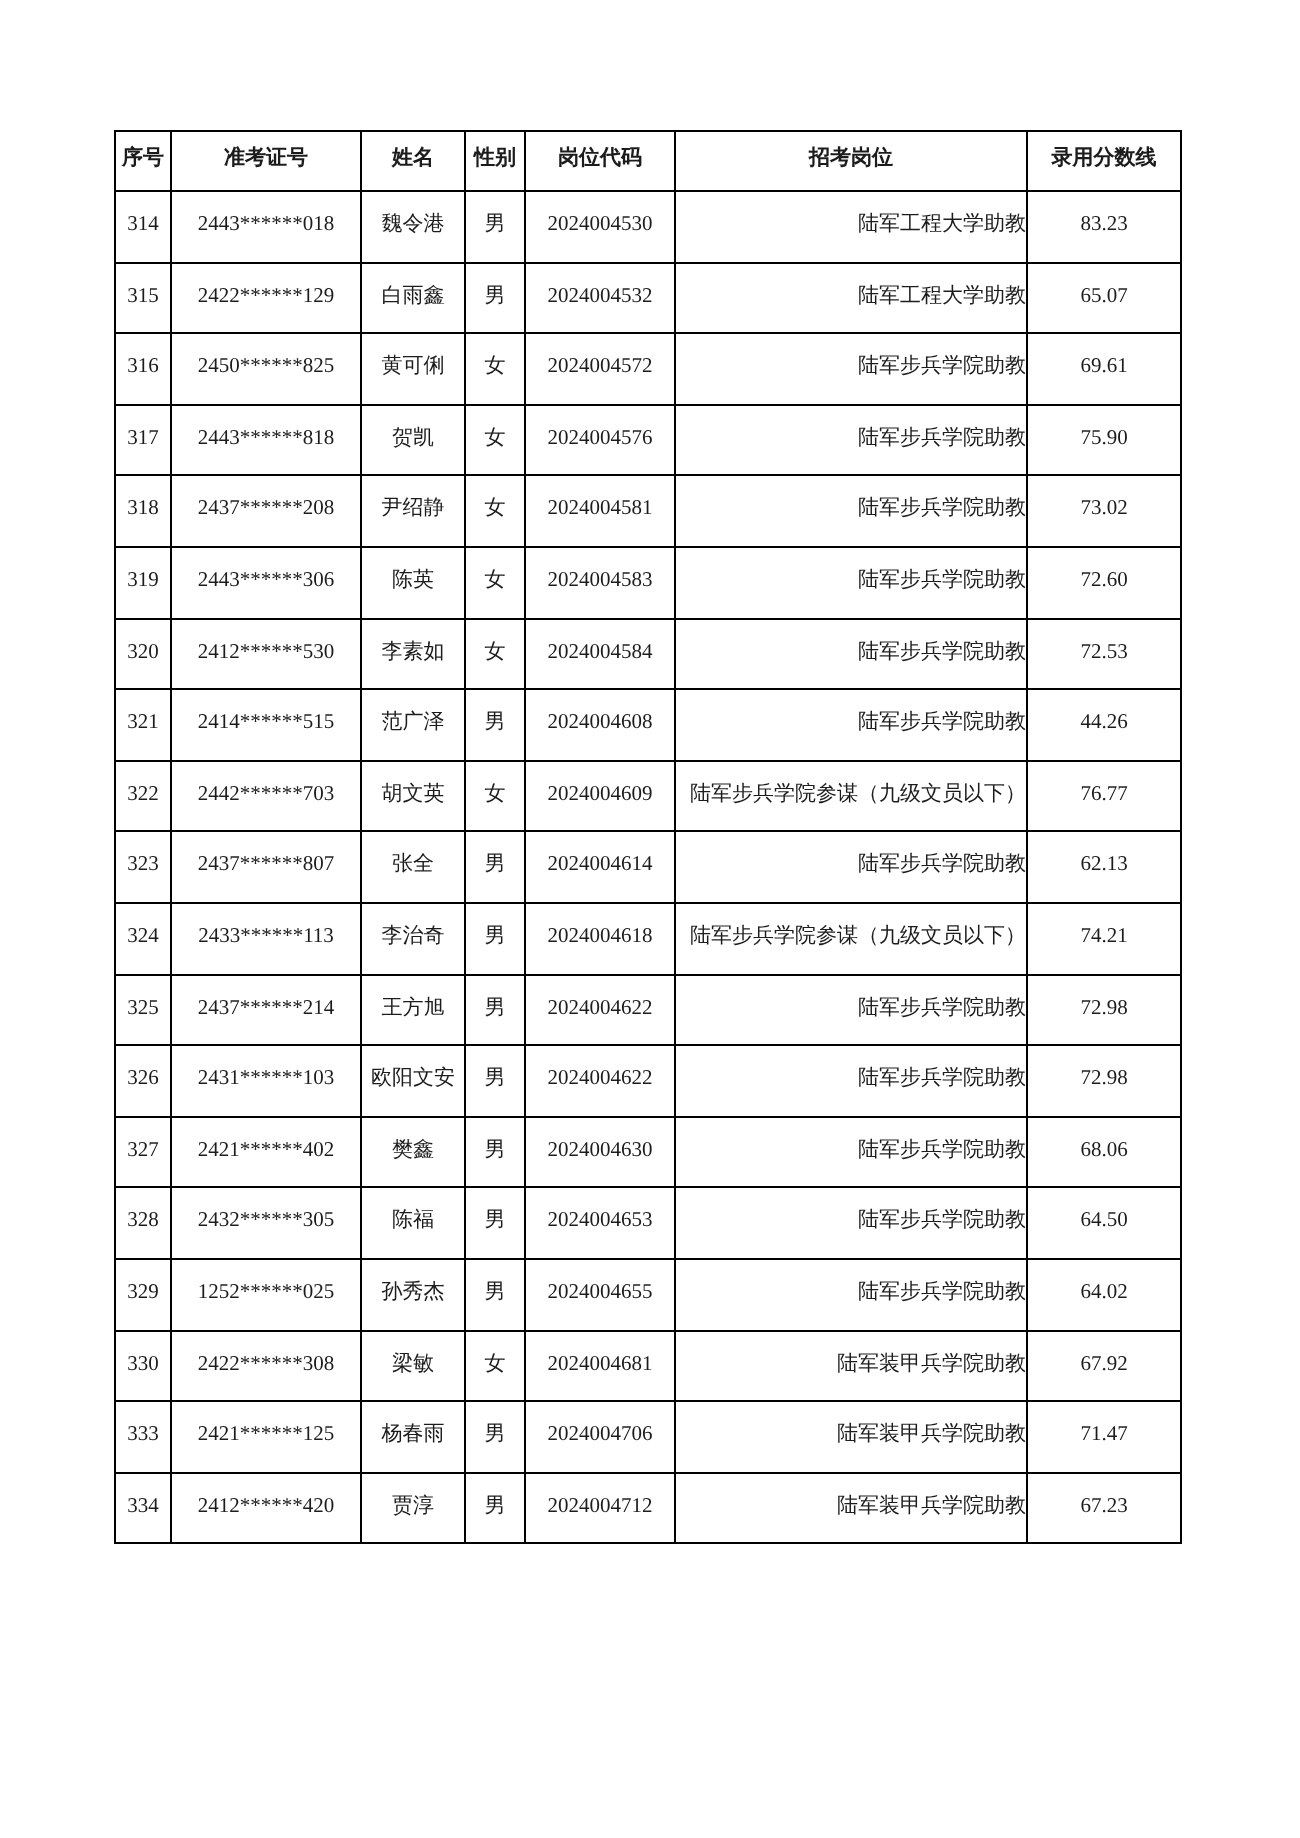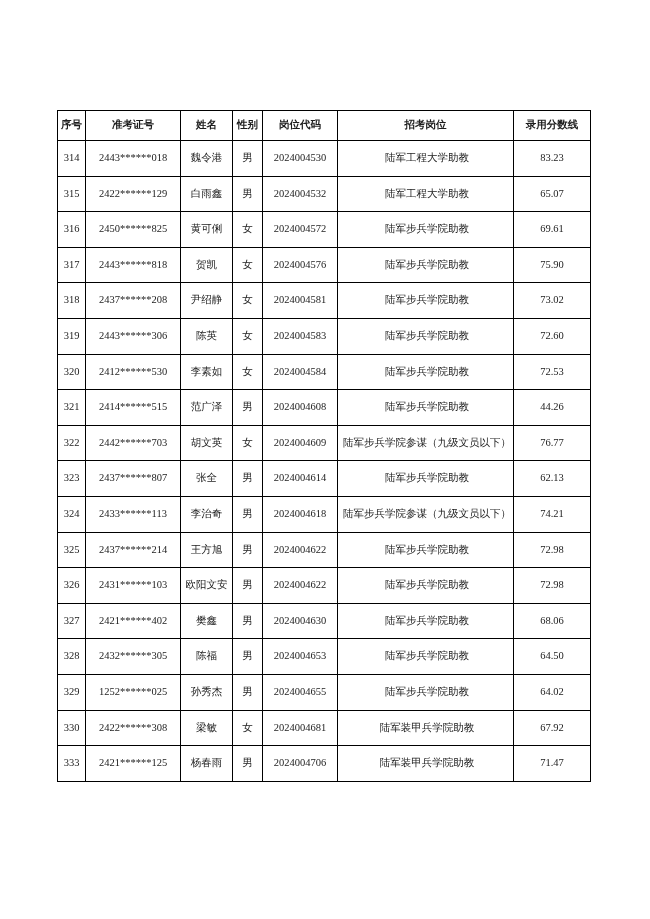--- a/index.html
+++ b/index.html
@@ -20,21 +20,20 @@
     background: #ffffff;
     overflow: hidden;
   }
   table.score-table {
     position: absolute;
     left: 57px;
     top: 65px;
     width: 533px;
     border-collapse: collapse;
     table-layout: fixed;
-    margin-top: 45px;
   }
   .score-table th,
   .score-table td {
     border: 1px solid #000000;
     font-size: 10.5px;
     line-height: 1.2;
     text-align: center;
     vertical-align: middle;
     padding: 0;
     overflow: hidden;
@@ -44,21 +43,21 @@
   .score-table thead tr {
     height: 30px;
   }
   .score-table tbody tr {
     height: 35.6px;
   }
   .score-table th {
     font-weight: bold;
   }
   .score-table td.cell-left {
-    text-align: center;
+    text-align: right;
     padding-left: 3px;
   }
 </style>
 </head>
 <body>
 
 <div class="page">
   <table class="score-table">
     <colgroup>
       <col style="width:28px">
@@ -236,15 +235,24 @@
         </tr>
         <tr>
           <td>333</td>
           <td>2421******125</td>
           <td>杨春雨</td>
           <td>男</td>
           <td>2024004706</td>
           <td class="cell-left">陆军装甲兵学院助教</td>
           <td>71.47</td>
         </tr>
+        <tr>
+          <td>334</td>
+          <td>2412******420</td>
+          <td>贾淳</td>
+          <td>男</td>
+          <td>2024004712</td>
+          <td class="cell-left">陆军装甲兵学院助教</td>
+          <td>67.23</td>
+        </tr>
       </tbody>
   </table>
 </div>
 
 </body></html>

